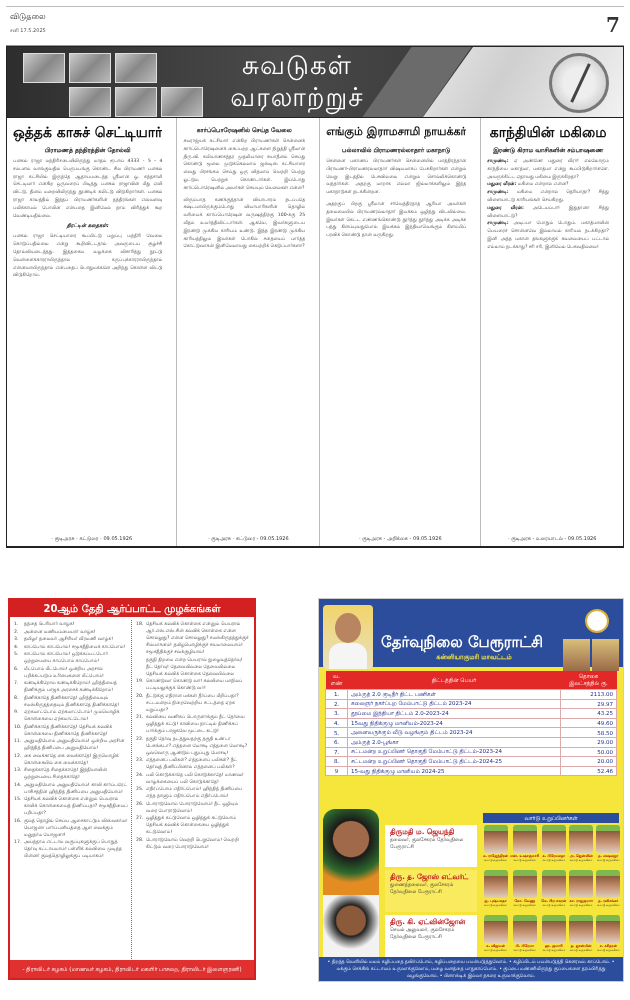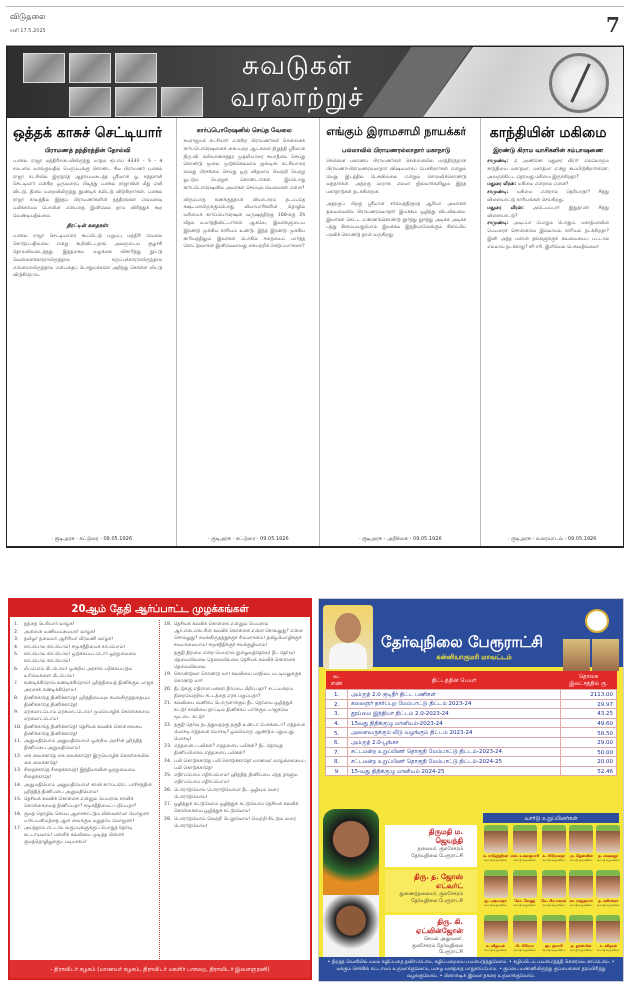--- a/index.html
+++ b/index.html
@@ -24,21 +24,21 @@
   .articles { position: absolute; left: 6px; top: 118px; width: 618px; height: 430px; border: 1px solid #222; border-top: none; border-bottom: 2px solid #222; display: flex; }
   .article { flex: 1; padding: 4px 14px 0 6px; border-right: 1px solid #bbb; position: relative; }
   .article:last-child { border-right: none; }
   .article h2 { font-family: "DejaVu Serif", serif; font-size: 14px; font-weight: bold; text-align: center; line-height: 20px; color: #111; white-space: nowrap; overflow: hidden; }
   .article h3 { font-size: 6px; font-weight: bold; text-align: center; margin: 4px 0 3px; color: #111; }
   .article p { font-size: 4.6px; line-height: 7.8px; text-align: justify; color: #444; }
   .article .sub { font-size: 5px; font-weight: bold; font-style: italic; text-align: center; margin: 3px 0; color: #111; }
   .article .byline { position: absolute; bottom: 4px; left: 6px; right: 6px; text-align: center; font-size: 5px; color: #333; }
   .speaker { font-weight: bold; color: #111; }
 
-  .slogans { position: absolute; left: 8px; top: 598px; width: 304px; height: 382px; border: 2px solid #d32020; overflow: hidden; }
+  .slogans { position: absolute; left: 8px; top: 598px; width: 248px; height: 382px; border: 2px solid #d32020; overflow: hidden; }
   .slogans .head { background: #d32020; color: #fff; text-align: center; font-size: 10px; font-weight: bold; height: 17px; line-height: 17px; }
   .slogans .cols { display: flex; padding: 3px 4px; height: 345px; }
   .slogans .col { flex: 1; font-size: 4.6px; line-height: 7px; color: #444; }
   .slogans .col:first-child { border-right: 1px dotted #c44; padding-right: 3px; }
   .slogans .col:last-child { padding-left: 4px; }
   .slogan { display: flex; margin-bottom: 0.5px; }
   .slogan .n { width: 10px; flex: none; }
   .slogans .foot { position: absolute; left: 0; right: 0; bottom: 0; height: 18px; background: #e03030; color: #fff; font-size: 5.5px; text-align: center; line-height: 18px; }
 
   .ad { position: absolute; left: 318px; top: 598px; width: 306px; height: 384px; background: #f6e53a; overflow: hidden; border: 1px solid #ccc; }
@@ -56,21 +56,21 @@
   .ad thead tr { background: #e32828; color: #fff; }
   .ad th { padding: 2px 3px; font-weight: normal; height: 18px; }
   .ad tbody tr { background: #fff; }
   .ad td { border: 1px solid #dcaaaa; padding: 0 3px; height: 9.6px; color: #1a2c8b; }
   .ad td.sn { text-align: center; width: 22px; }
   .ad td.amt { text-align: right; width: 56px; }
   .ad .council-head { position: absolute; left: 164px; top: 214px; width: 136px; height: 10px; background: #2b4d9b; color: #fff; font-size: 5.5px; text-align: center; line-height: 10px; }
   .ad .chair-photo { position: absolute; left: 4px; top: 210px; width: 56px; height: 86px; background: radial-gradient(circle at 50% 35%, #a06a4a 28%, #1a1a1a 30%, #2e6a2e 55%, #e28c22 70%); border-radius: 12px 12px 0 0; }
   .ad .vc-photo { position: absolute; left: 4px; top: 296px; width: 56px; height: 64px; background: radial-gradient(circle at 50% 40%, #8a5a3a 30%, #222 33%, #f2f2f2 60%); }
   .ad .officials { position: absolute; left: 66px; top: 226px; width: 92px; height: 134px; }
-  .official { background: #fff; margin-bottom: 3px; text-align: right; padding: 3px 14px; height: 42px; }
+  .official { background: #fff; margin-bottom: 3px; text-align: left; padding: 3px 5px; height: 42px; }
   .official:nth-child(2) { background: #f9ea60; }
   .official .name { font-size: 7px; font-weight: bold; color: #c01818; }
   .official .role { font-size: 4.8px; color: #333; line-height: 6.5px; }
   .ad .members { position: absolute; left: 164px; top: 226px; width: 138px; display: grid; grid-template-columns: repeat(5, 1fr); gap: 3px 2px; }
   .member { height: 42px; position: relative; }
   .member .face { width: 24px; height: 28px; margin: 0 auto; background: linear-gradient(#7fb94e 0%, #7fb94e 20%, #8a5a3a 21%, #c49070 60%, #e0d0c0 100%); border-radius: 3px; }
   .member .mname { font-size: 3.6px; color: #b01010; text-align: center; font-weight: bold; margin-top: 1px; white-space: nowrap; overflow: hidden; }
   .member .mrole { font-size: 2.8px; color: #333; text-align: center; white-space: nowrap; overflow: hidden; }
   .ad .bottom { position: absolute; left: 0; right: 0; bottom: 0; height: 24px; background: #2b4d9b; color: #fff; font-size: 4.6px; line-height: 7px; text-align: center; padding: 1px 6px; }
 </style>

